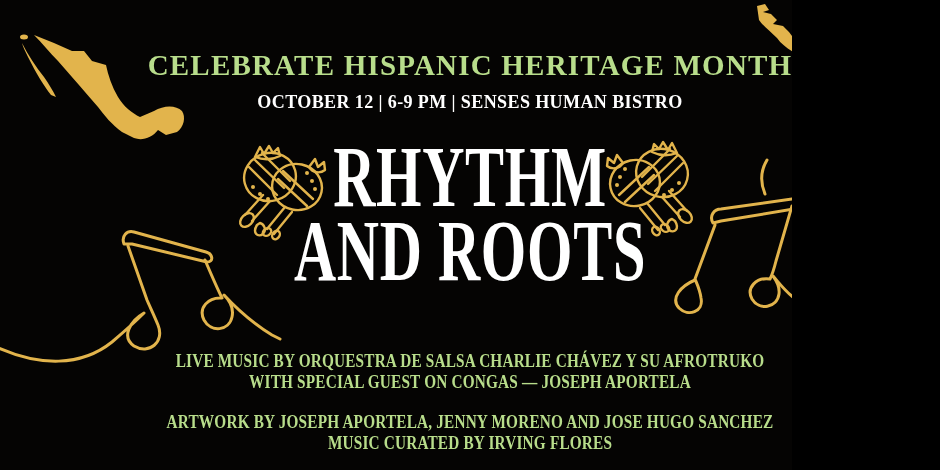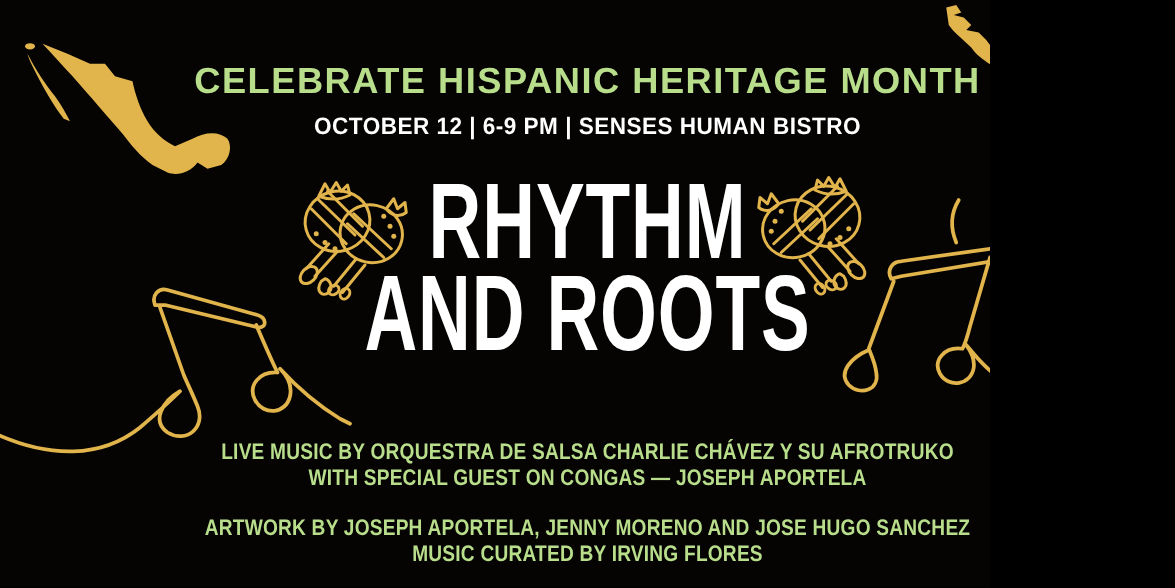--- a/index.html
+++ b/index.html
@@ -1,19 +1,19 @@
 <!DOCTYPE html>
 <html style="--background: #050403; --green: #b8dd8b; --gold: #e2b44c; --white: #ffffff;"><head>
 <meta charset="utf-8">
 <style>
   html,body{margin:0;padding:0;background:#000;}
   .poster{
     position:relative;width:792px;height:470px;overflow:hidden;
     background:var(--background,#050403);
-    font-family:Liberation Sans, sans-serif;
+    font-family:Liberation Serif, serif;
   }
   .abs{position:absolute;}
   .center-text{position:absolute;left:0;width:940px;text-align:center;white-space:nowrap;}
   .heading{
     top:49px;font-size:29px;font-weight:bold;letter-spacing:1.2px;
     color:var(--green,#b8dd8b);
   }
   .subtitle{
     top:91px;font-size:19px;font-weight:bold;letter-spacing:.4px;
     color:var(--white,#ffffff);transform:scaleX(.95);transform-origin:50% 0;

